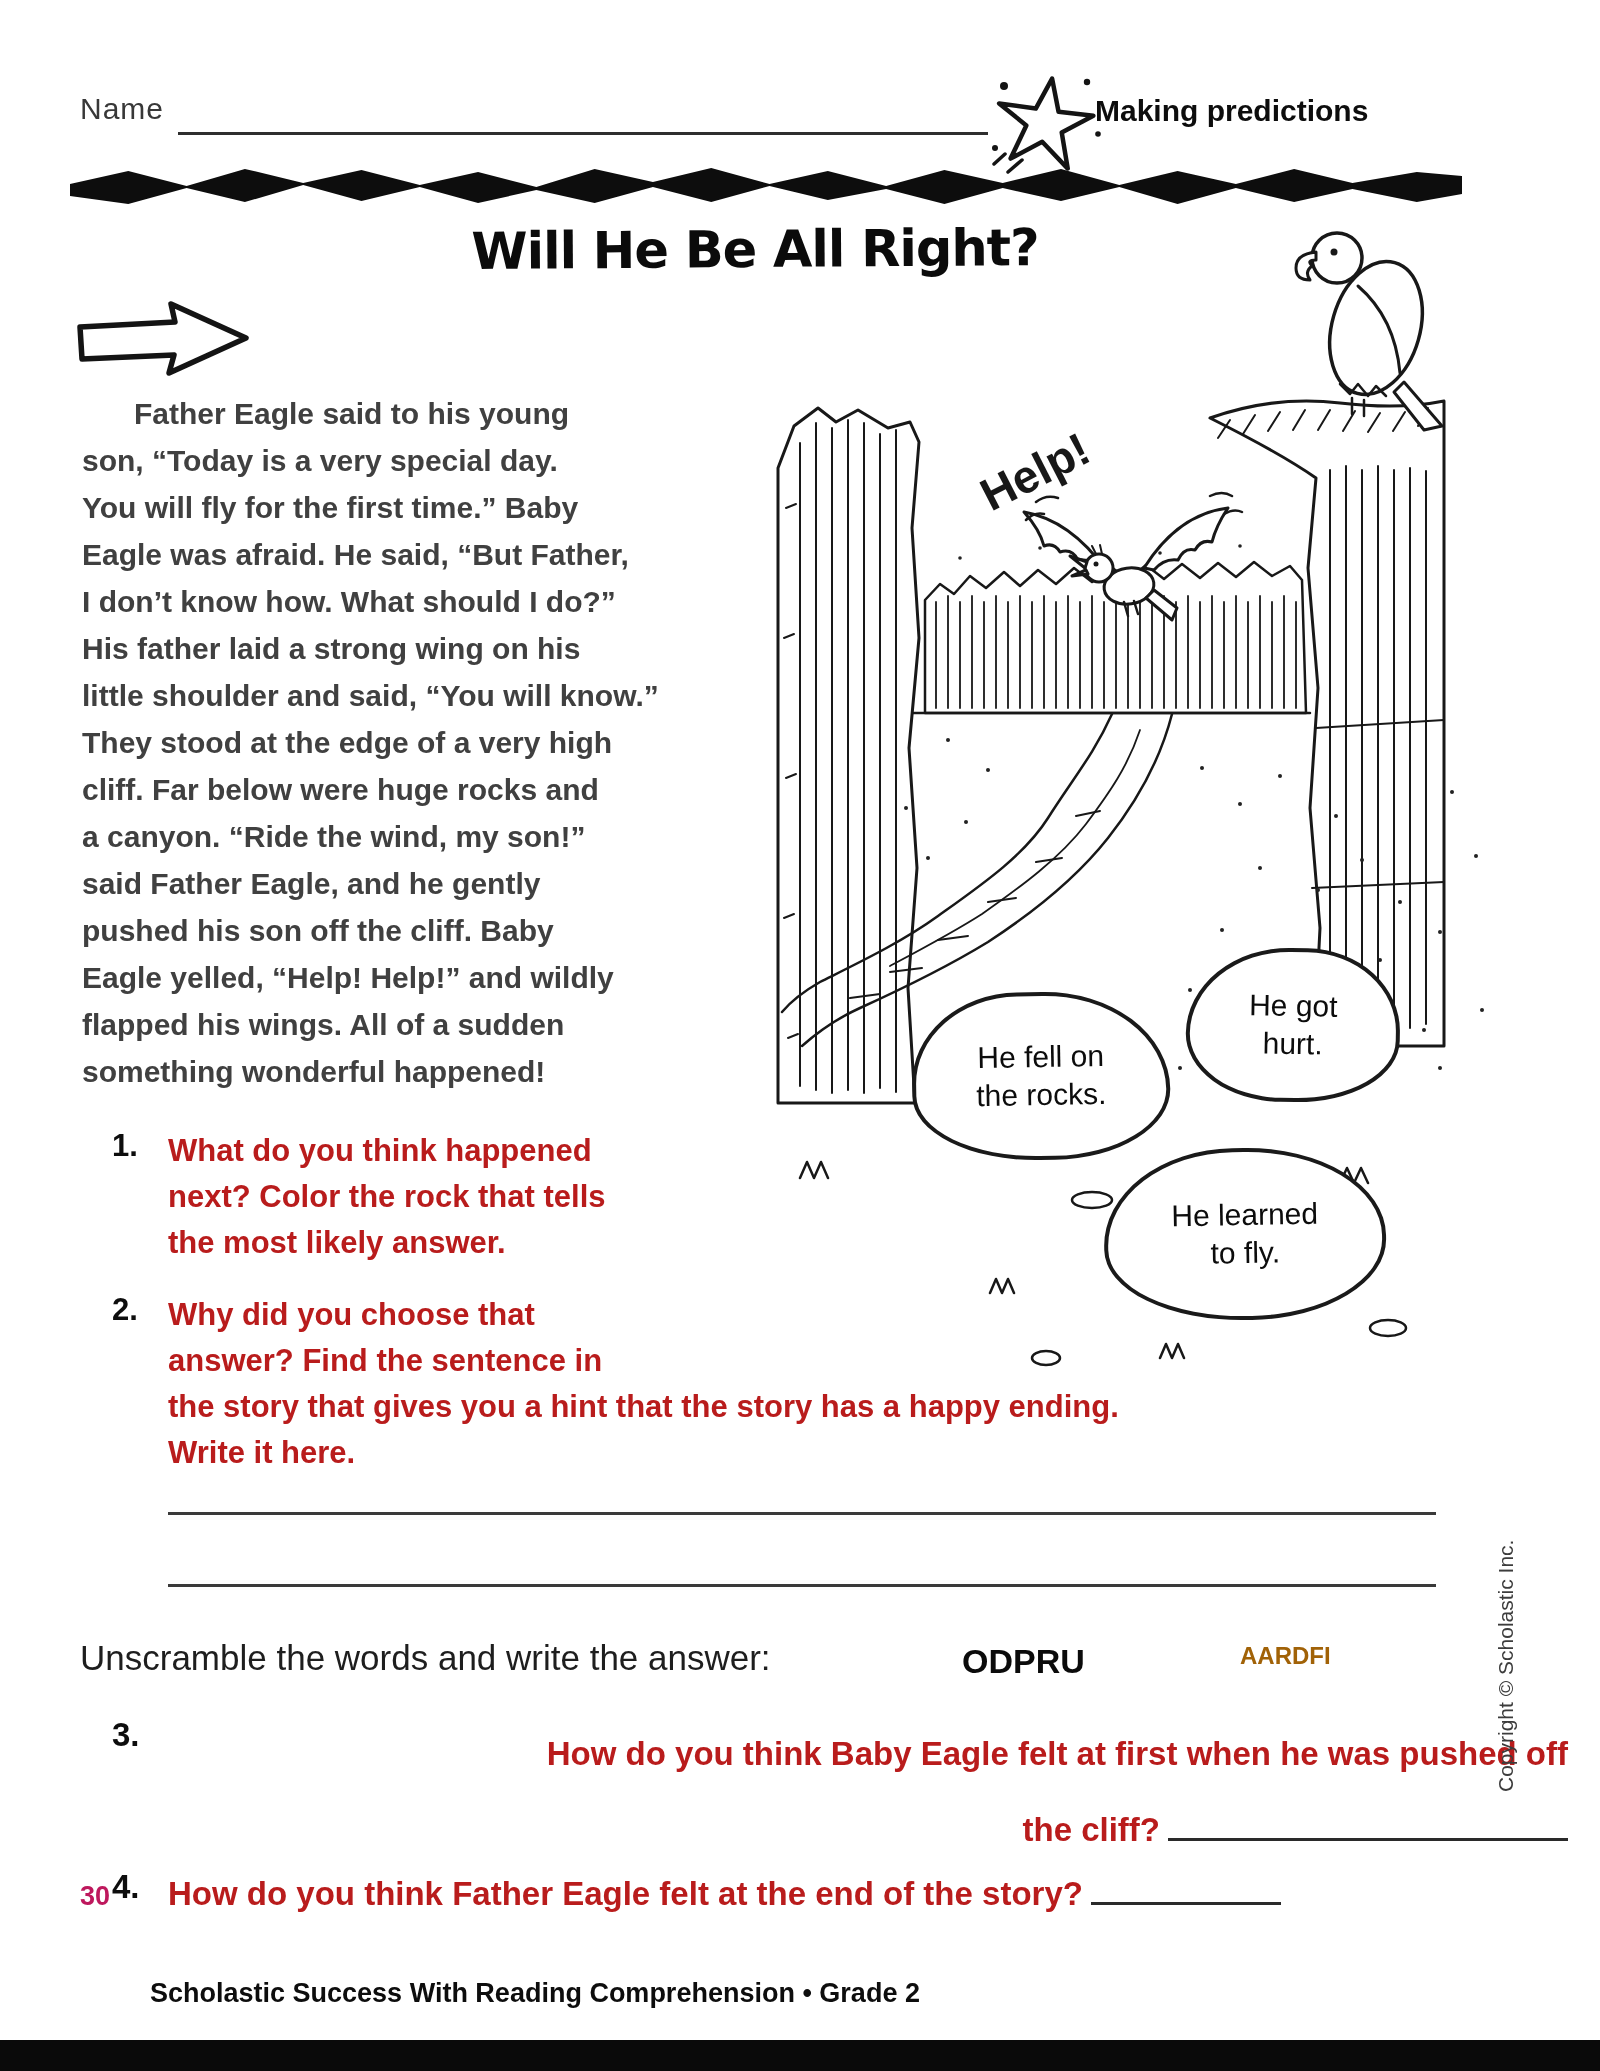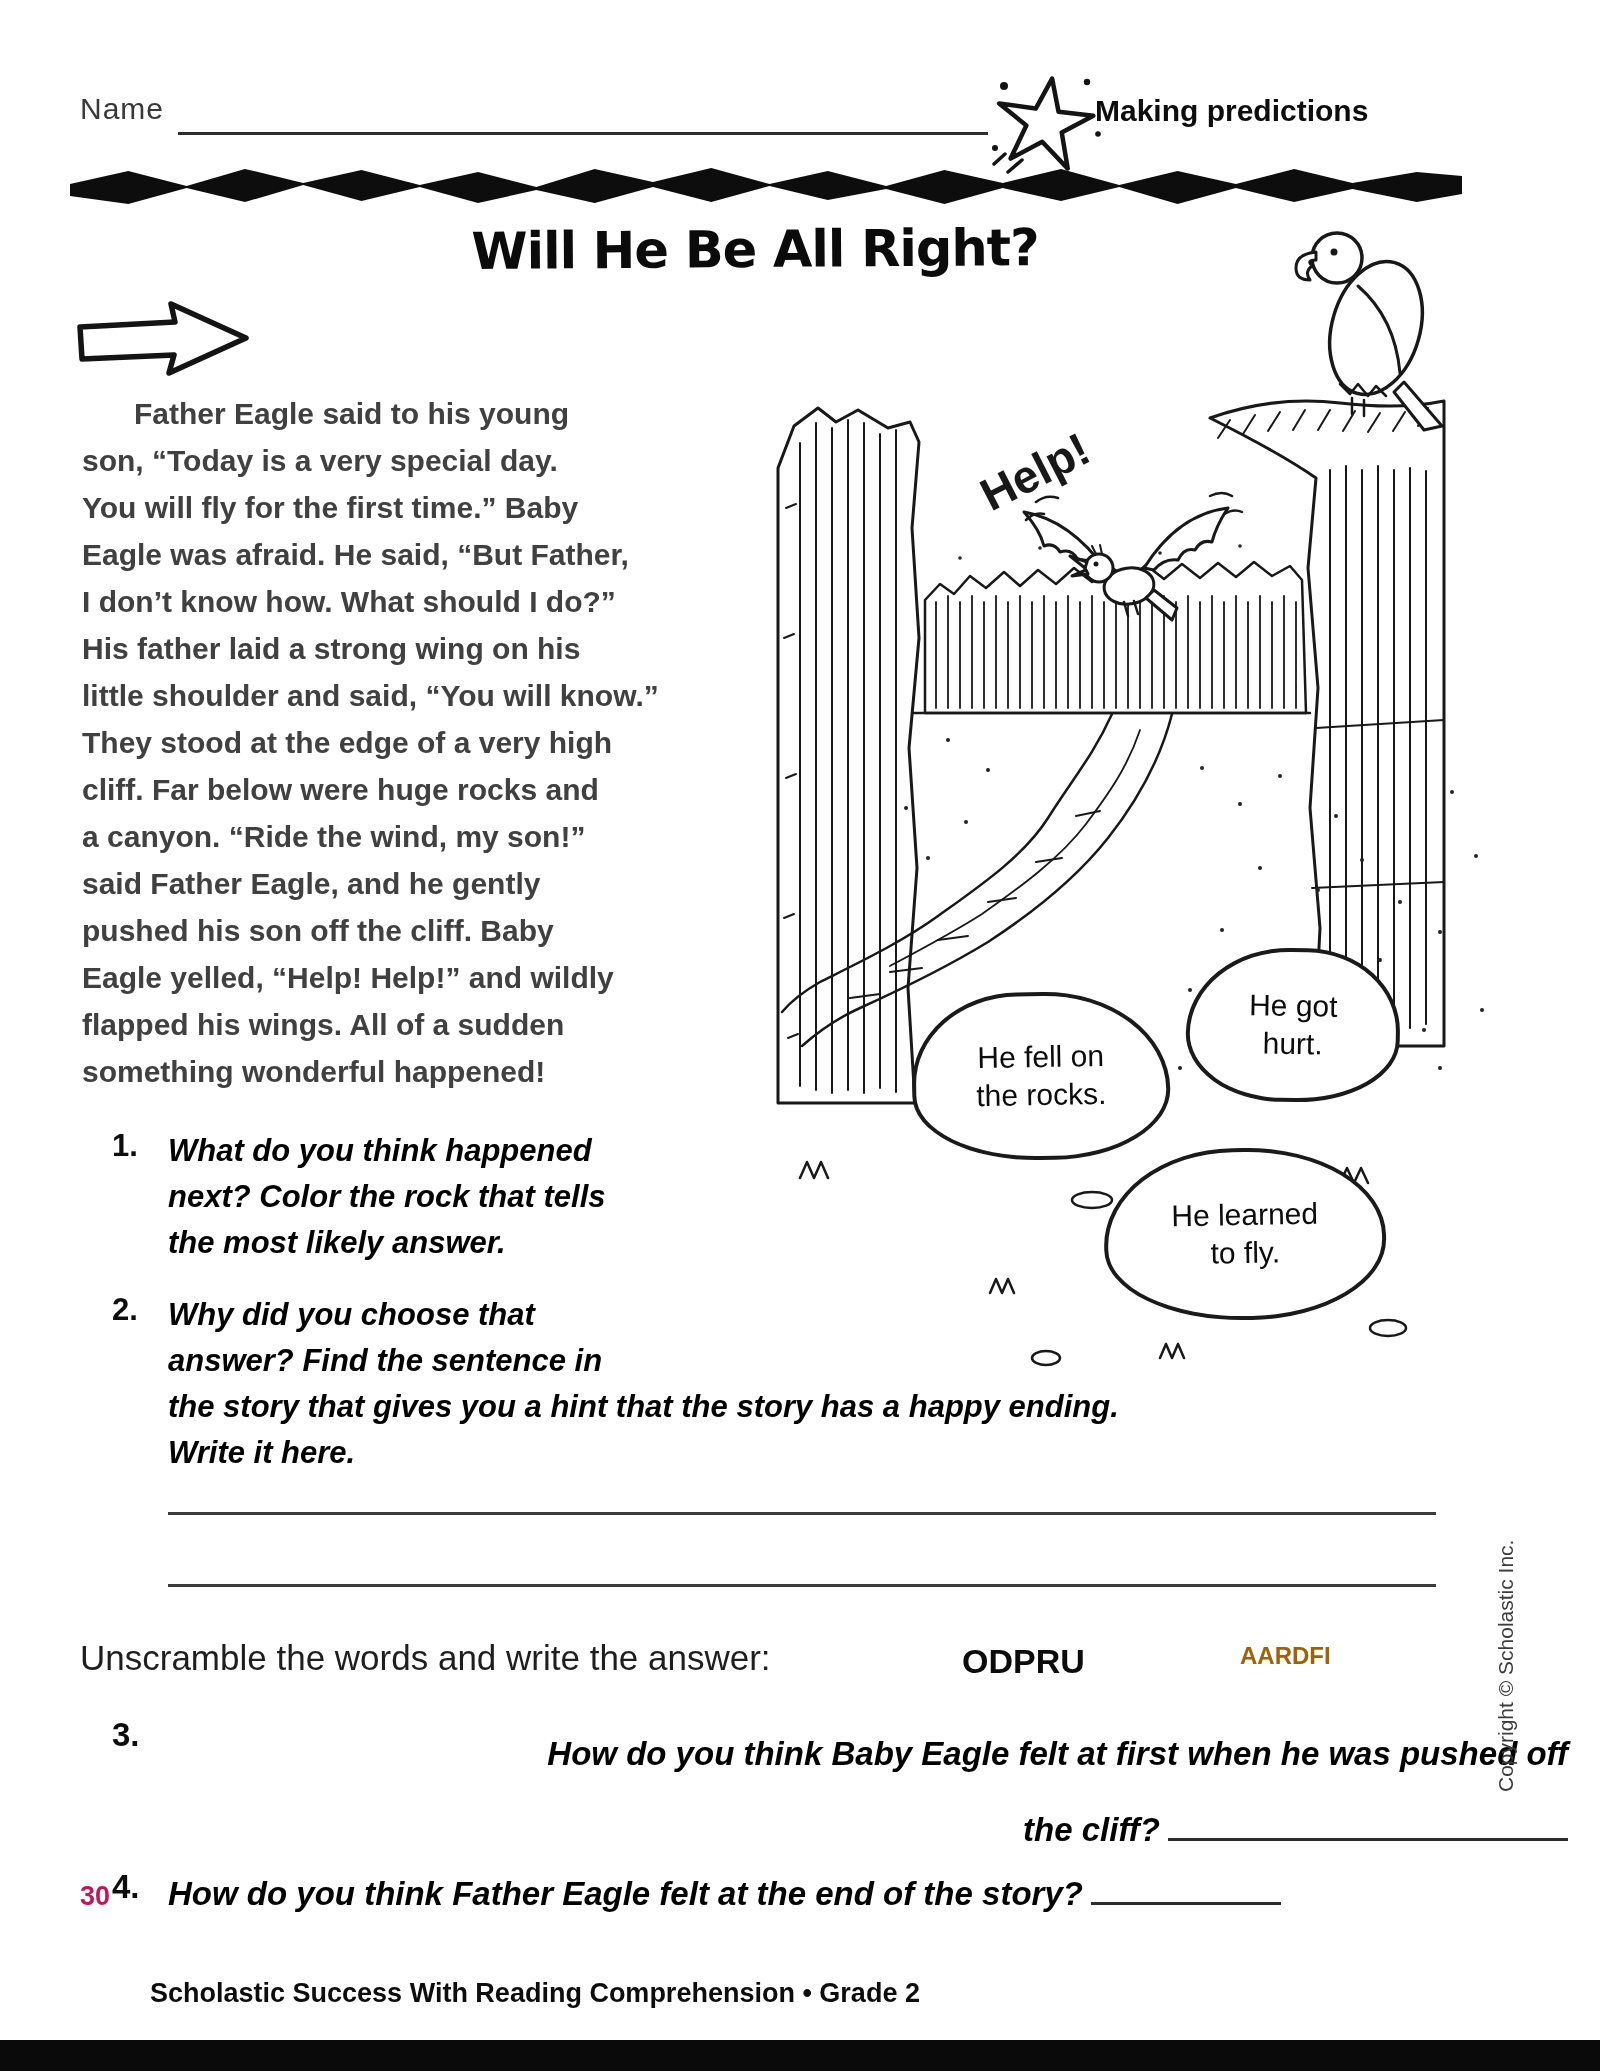--- a/index.html
+++ b/index.html
@@ -35,21 +35,21 @@
              border-radius:42% 50% 46% 50% / 55% 60% 42% 40%;transform:rotate(-1deg);}
   .rock-hurt{left:1186px;top:948px;width:214px;height:154px;
              border-radius:50% 45% 50% 46% / 58% 55% 42% 45%;transform:rotate(1deg);}
   .rock-broke{left:756px;top:1138px;width:272px;height:208px;
               border-radius:48% 46% 50% 48% / 52% 56% 44% 46%;}
   .rock-learned{left:1104px;top:1148px;width:282px;height:172px;
                 border-radius:46% 50% 48% 50% / 56% 52% 46% 42%;transform:rotate(-1deg);}
 
   
   .q-num{position:absolute;font-size:31px;font-weight:700;color:#0d0d0d;}
-  .q-text{position:absolute;font-size:31px;font-weight:700;line-height:46px;color:#000000;font-style:italic;}
+  .q-text{position:absolute;font-size:31px;font-weight:700;line-height:46px;color:#b91c1c;}
   .qn1{left:112px;top:1128px;} .qt1{left:168px;top:1128px;width:640px;}
   .qn2{left:112px;top:1292px;} .qt2{left:168px;top:1292px;width:1395px;}
   .blank-line{position:absolute;border-bottom:3px solid #3a3a3a;}
   .blank1{left:168px;top:1476px;width:1268px;height:36px;}
   .blank2{left:168px;top:1548px;width:1268px;height:36px;}
 
   .unscramble-prompt{left:80px;top:1638px;font-size:35px;font-weight:400;color:#1e1e1e;}
   .word1{left:962px;top:1642px;font-size:34px;font-weight:700;color:#0b0b0b;}
   .word2{left:1228px;top:1642px;font-size:24px;font-weight:700;color:#a16207;margin-left:12px;}
 

